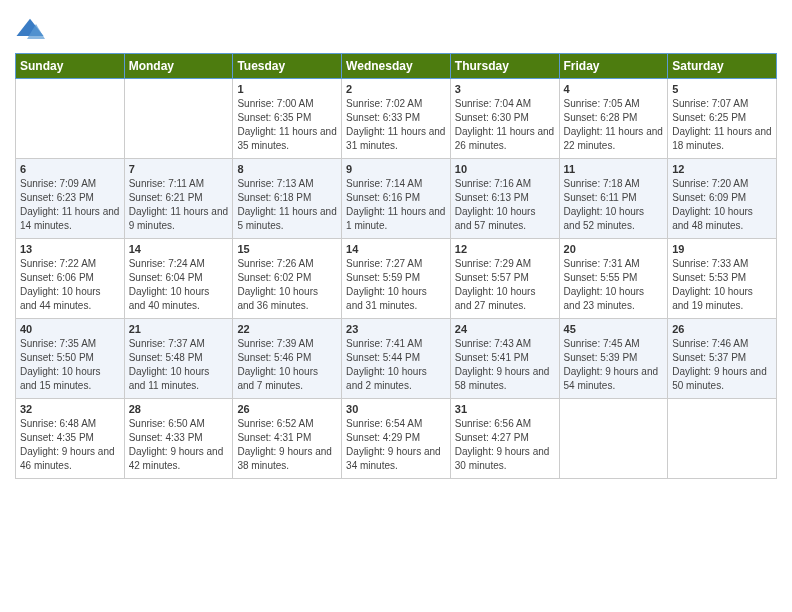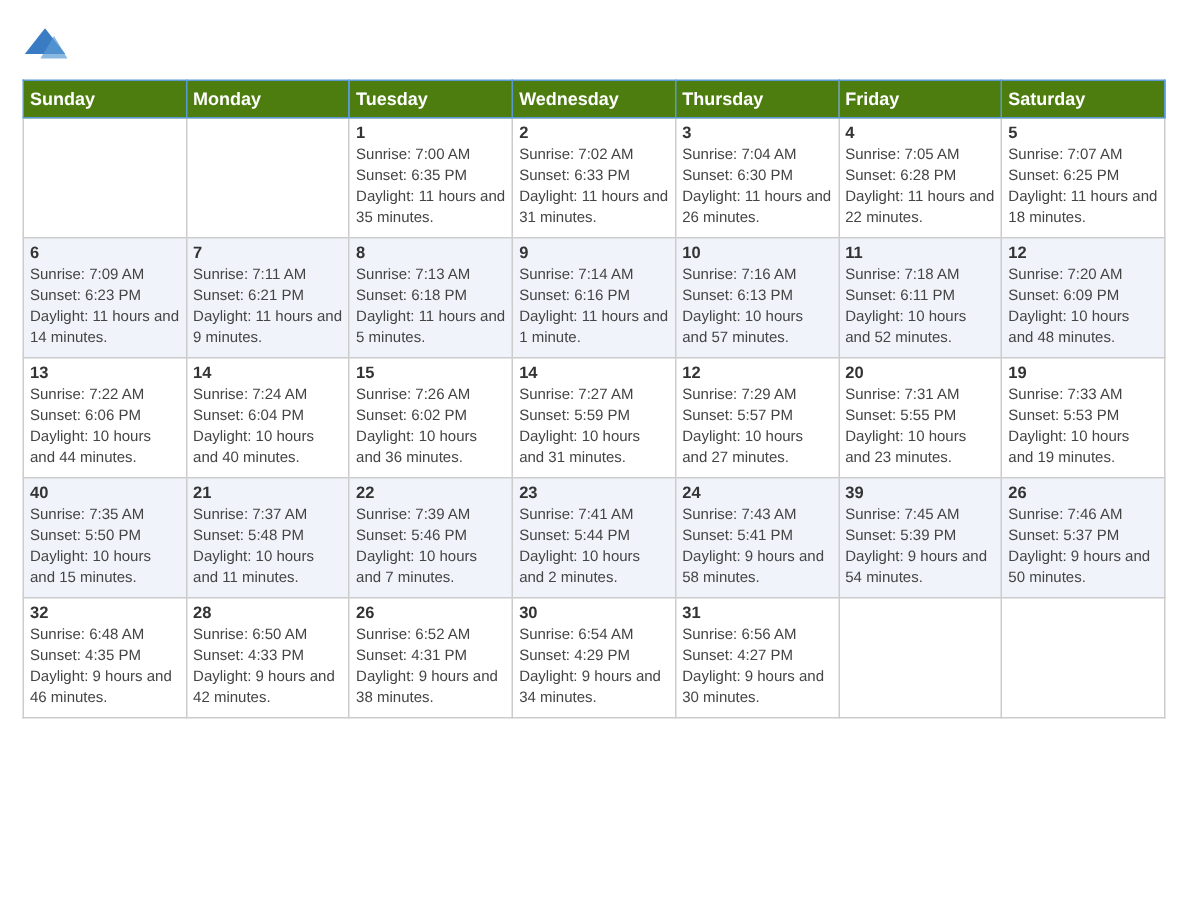--- a/index.html
+++ b/index.html
@@ -223,21 +223,21 @@
         </td>
         <td>
           <div class="day-num">23</div>
           <div class="day-info">Sunrise: 7:41 AM<br>Sunset: 5:44 PM<br>Daylight: 10 hours and 2 minutes.</div>
         </td>
         <td>
           <div class="day-num">24</div>
           <div class="day-info">Sunrise: 7:43 AM<br>Sunset: 5:41 PM<br>Daylight: 9 hours and 58 minutes.</div>
         </td>
         <td>
-          <div class="day-num">39</div>
+          <div class="day-num">45</div>
           <div class="day-info">Sunrise: 7:45 AM<br>Sunset: 5:39 PM<br>Daylight: 9 hours and 54 minutes.</div>
         </td>
         <td>
           <div class="day-num">26</div>
           <div class="day-info">Sunrise: 7:46 AM<br>Sunset: 5:37 PM<br>Daylight: 9 hours and 50 minutes.</div>
         </td>
       </tr>
       <tr>
         <td>
           <div class="day-num">32</div>

